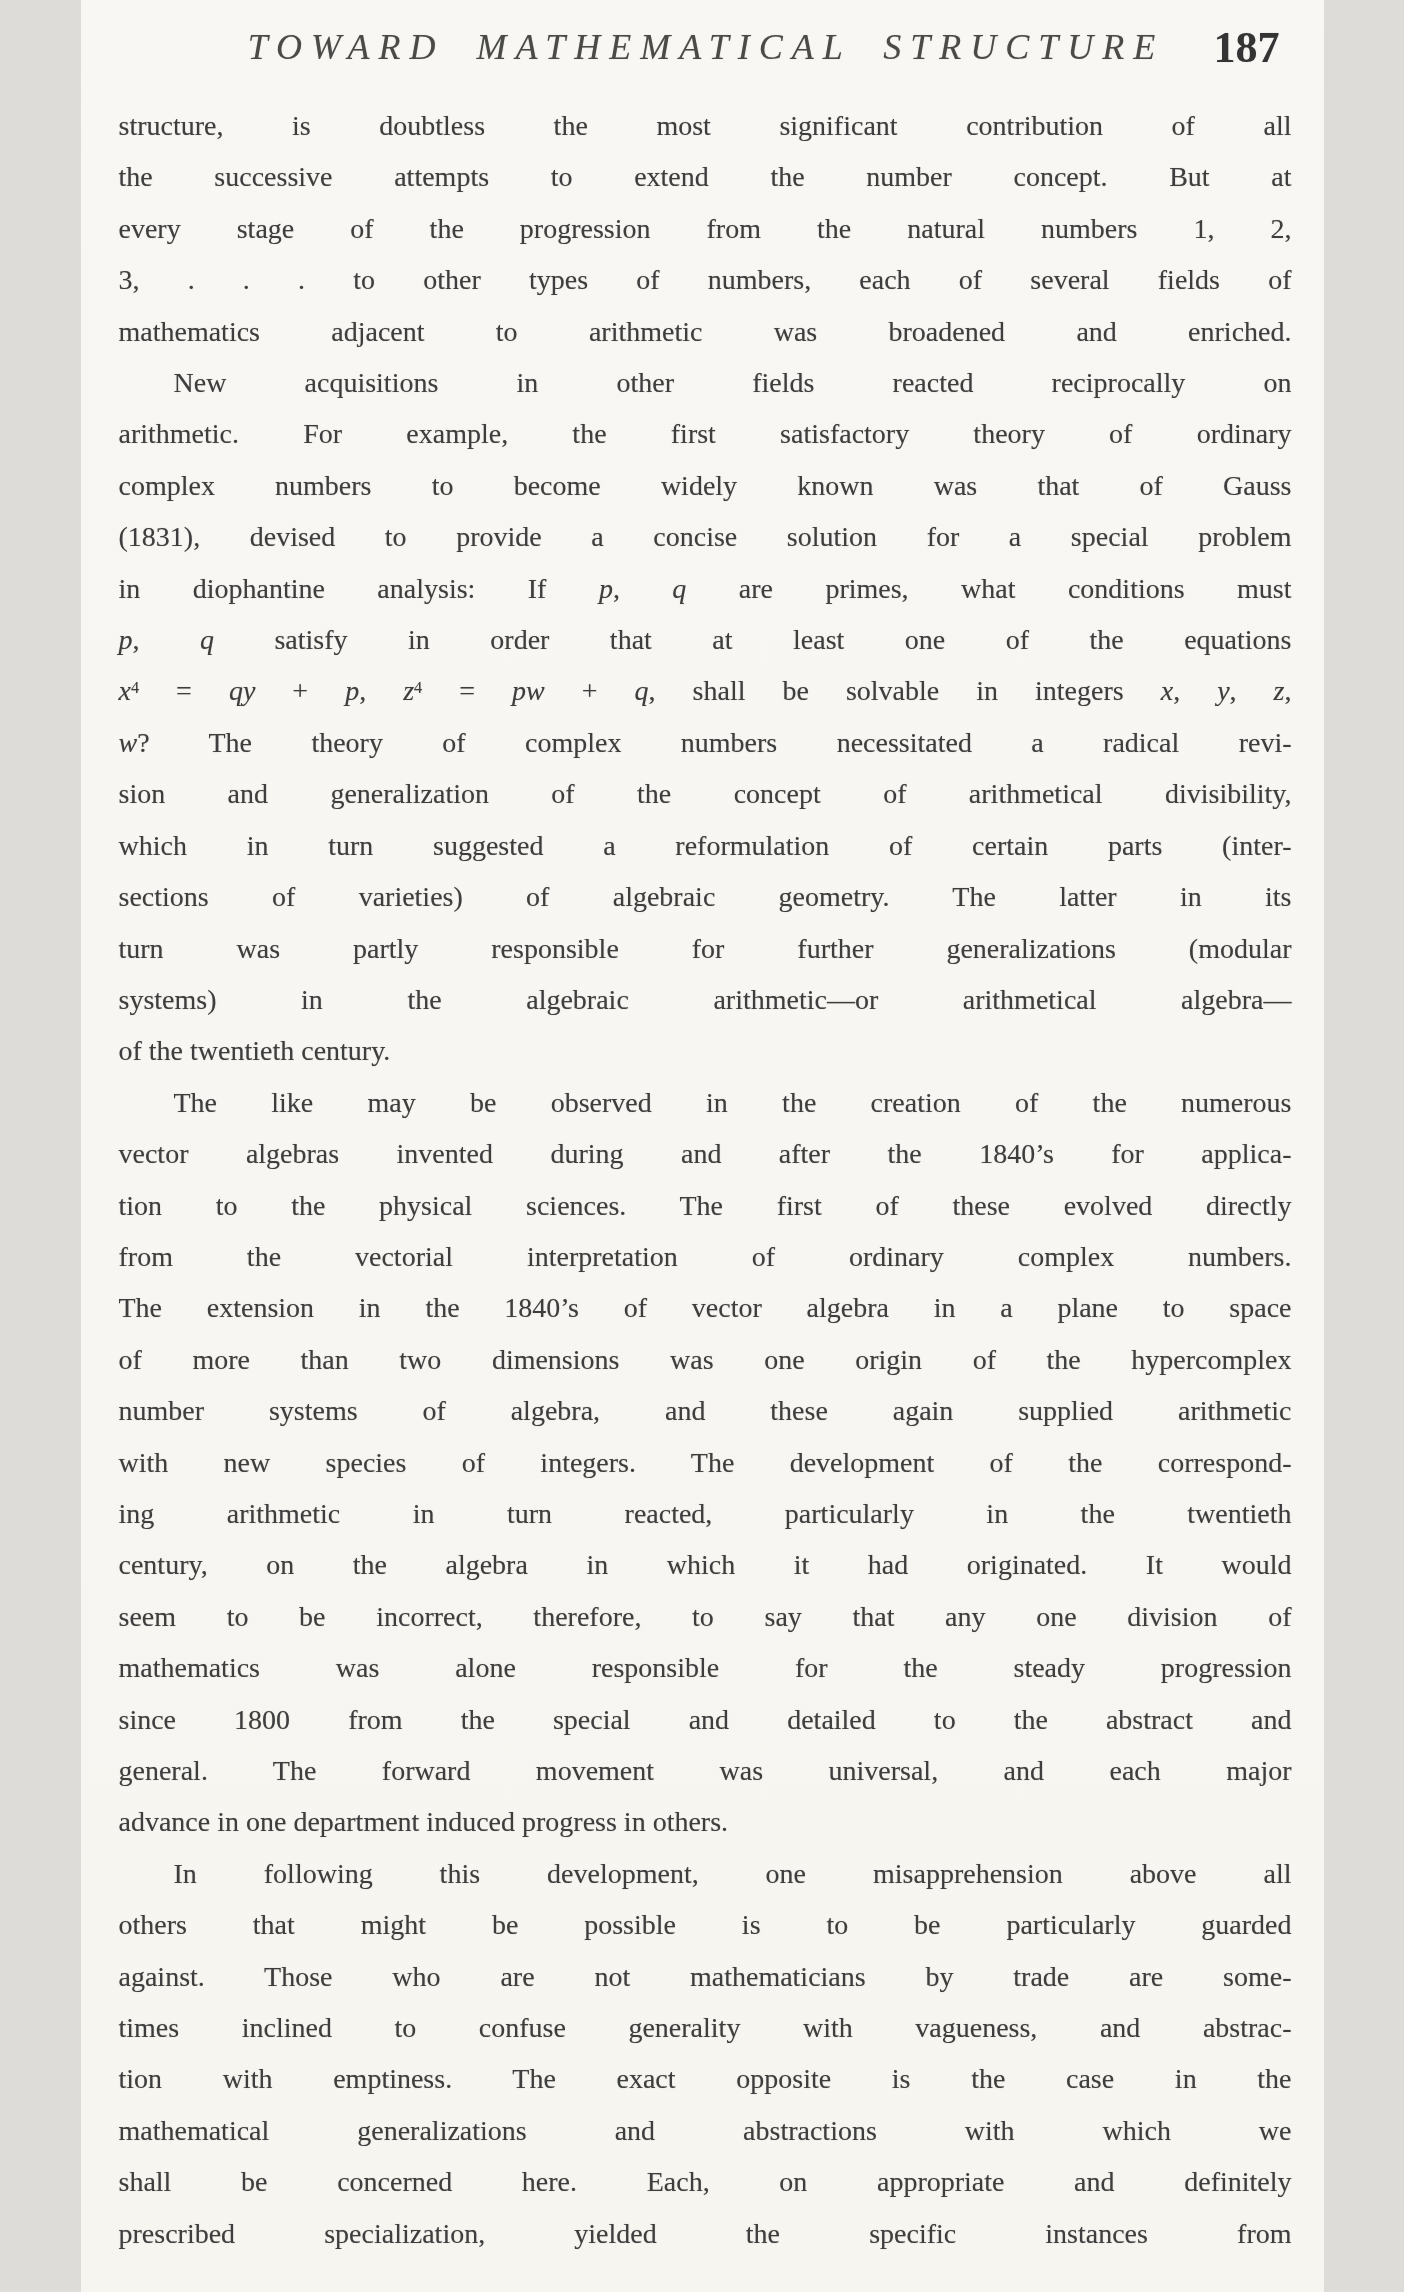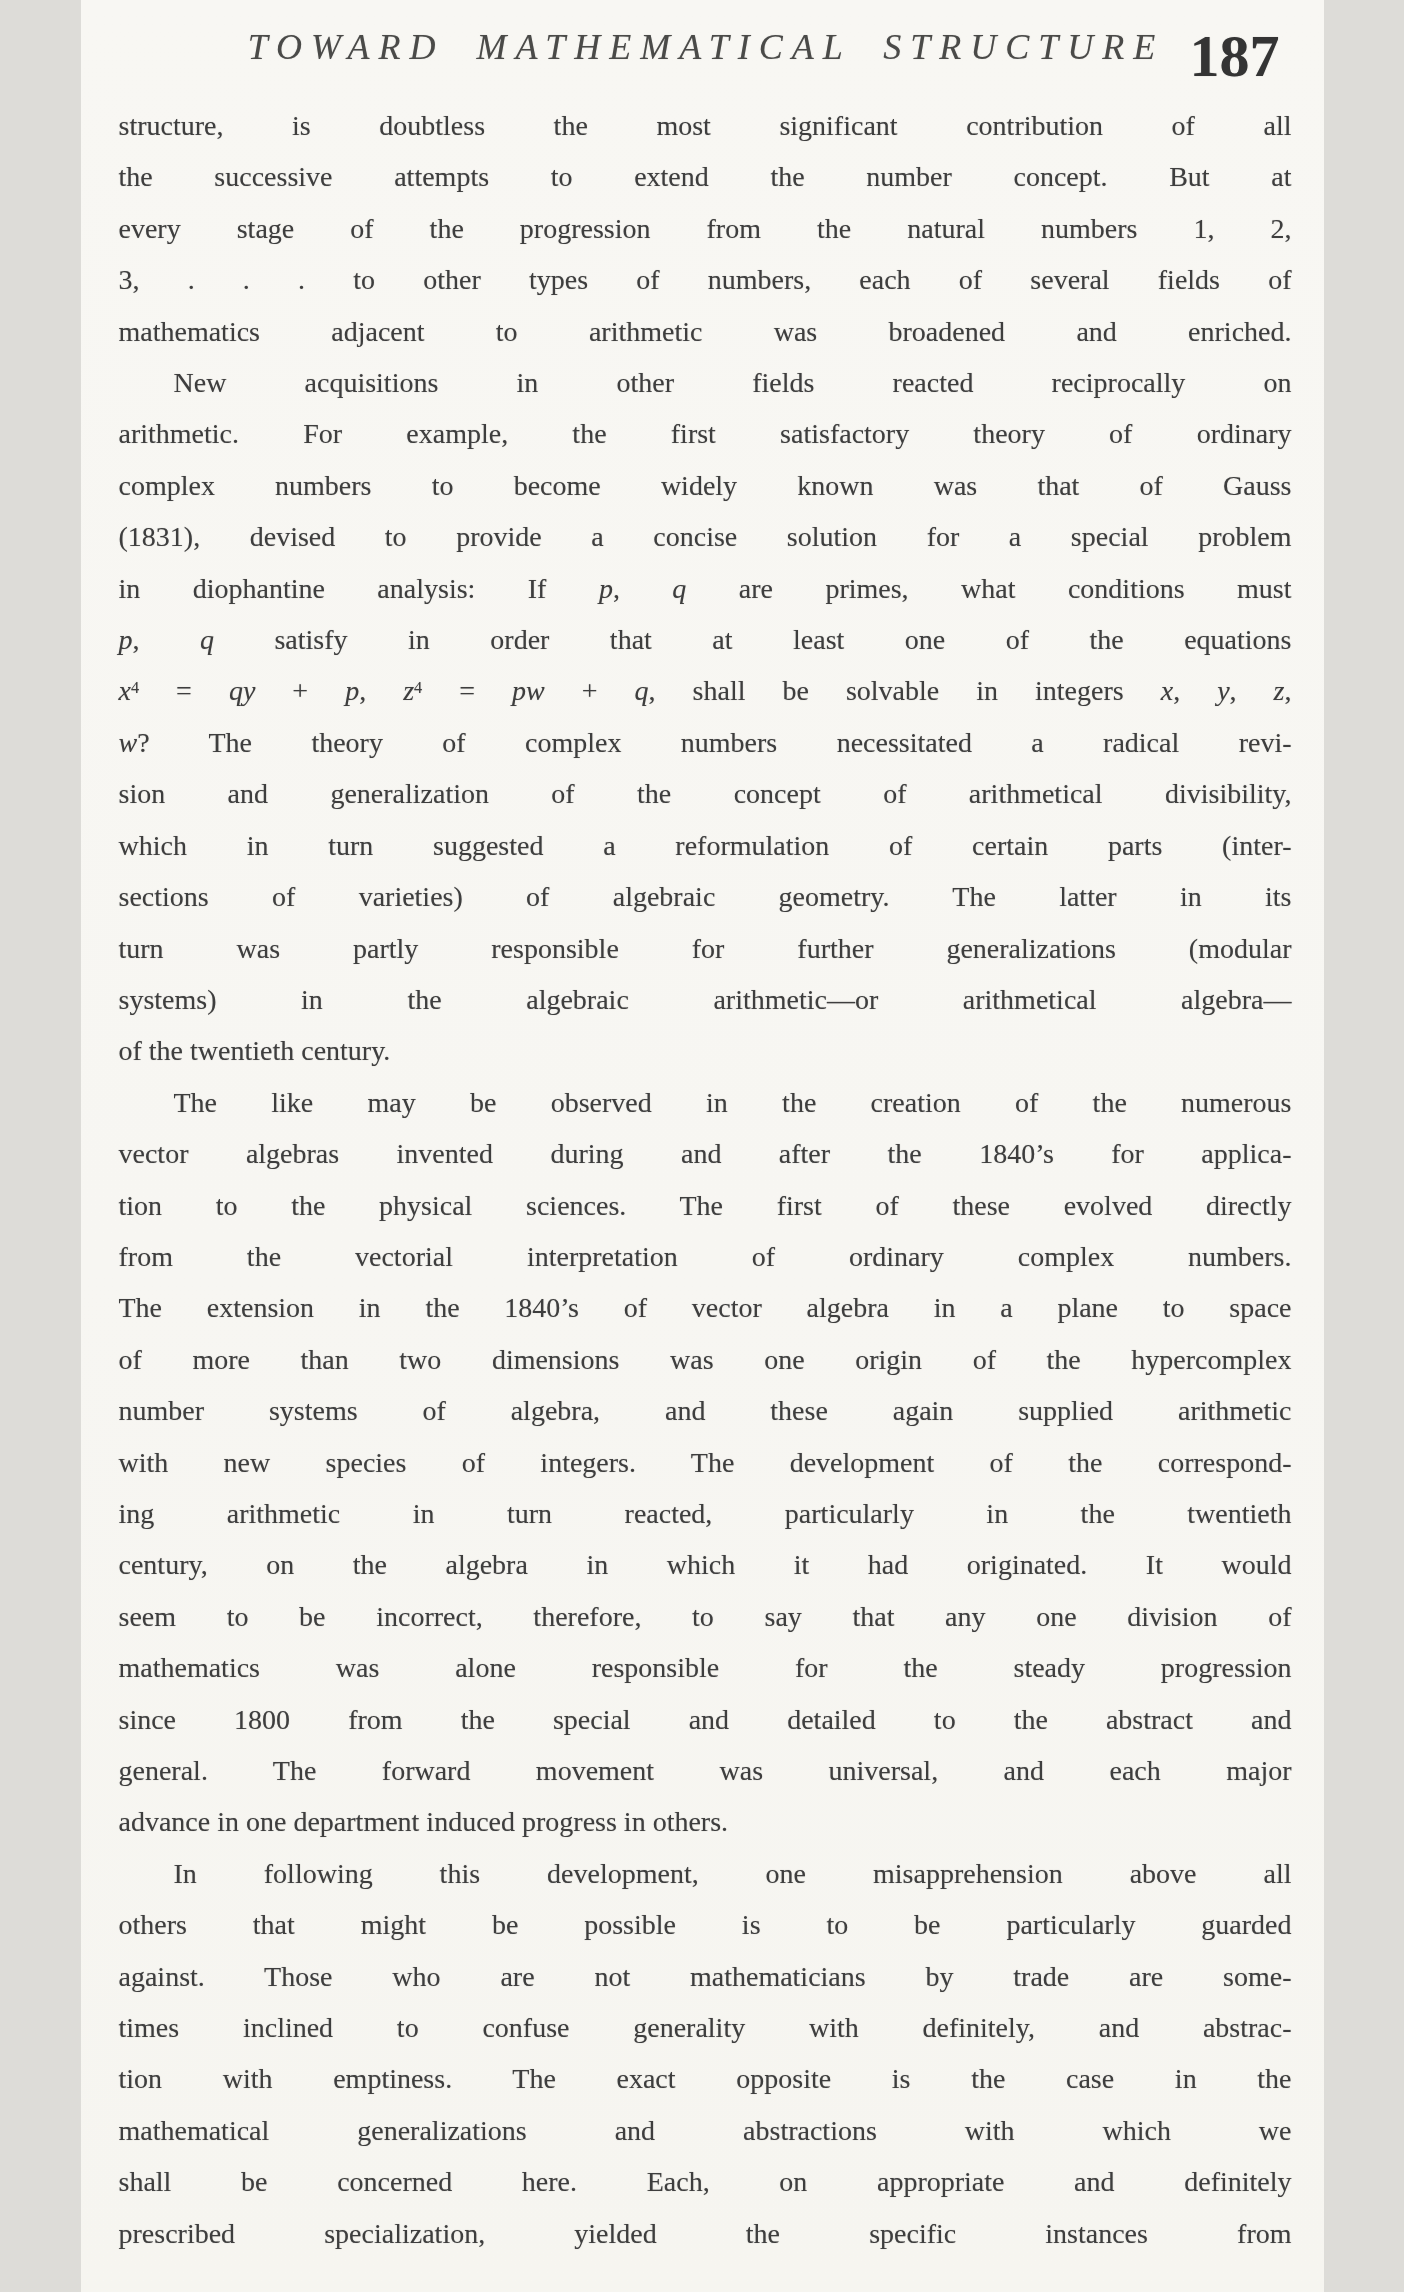--- a/index.html
+++ b/index.html
@@ -29,21 +29,21 @@
     letter-spacing: 9px;
     word-spacing: 14px;
     color: #4a4a48;
     text-shadow: 0 0 1px rgba(70,70,70,0.35);
     white-space: nowrap;
   }
   .page-number {
     position: absolute;
     right: 14px;
     top: -4px;
-    font-size: 60px;
+    font-size: 44px;
     font-weight: 600;
     font-style: normal;
     color: #343434;
     text-shadow: 0 0 1px rgba(50,50,50,0.35);
   }
   .page-body {
     position: absolute;
     top: 100px;
     left: 38px;
     right: 32px;
@@ -112,20 +112,20 @@
         <div class="line">seem to be incorrect, therefore, to say that any one division of</div>
         <div class="line">mathematics was alone responsible for the steady progression</div>
         <div class="line">since 1800 from the special and detailed to the abstract and</div>
         <div class="line">general. The forward movement was universal, and each major</div>
         <div class="line flush">advance in one department induced progress in others.</div>
       </div>
       <div class="paragraph indent">
         <div class="line">In following this development, one misapprehension above all</div>
         <div class="line">others that might be possible is to be particularly guarded</div>
         <div class="line">against. Those who are not mathematicians by trade are some-</div>
-        <div class="line">times inclined to confuse generality with definitely, and abstrac-</div>
+        <div class="line">times inclined to confuse generality with vagueness, and abstrac-</div>
         <div class="line">tion with emptiness. The exact opposite is the case in the</div>
         <div class="line">mathematical generalizations and abstractions with which we</div>
         <div class="line">shall be concerned here. Each, on appropriate and definitely</div>
         <div class="line">prescribed specialization, yielded the specific instances from</div>
       </div>
     </main>
 </div>
 
 </body></html>

